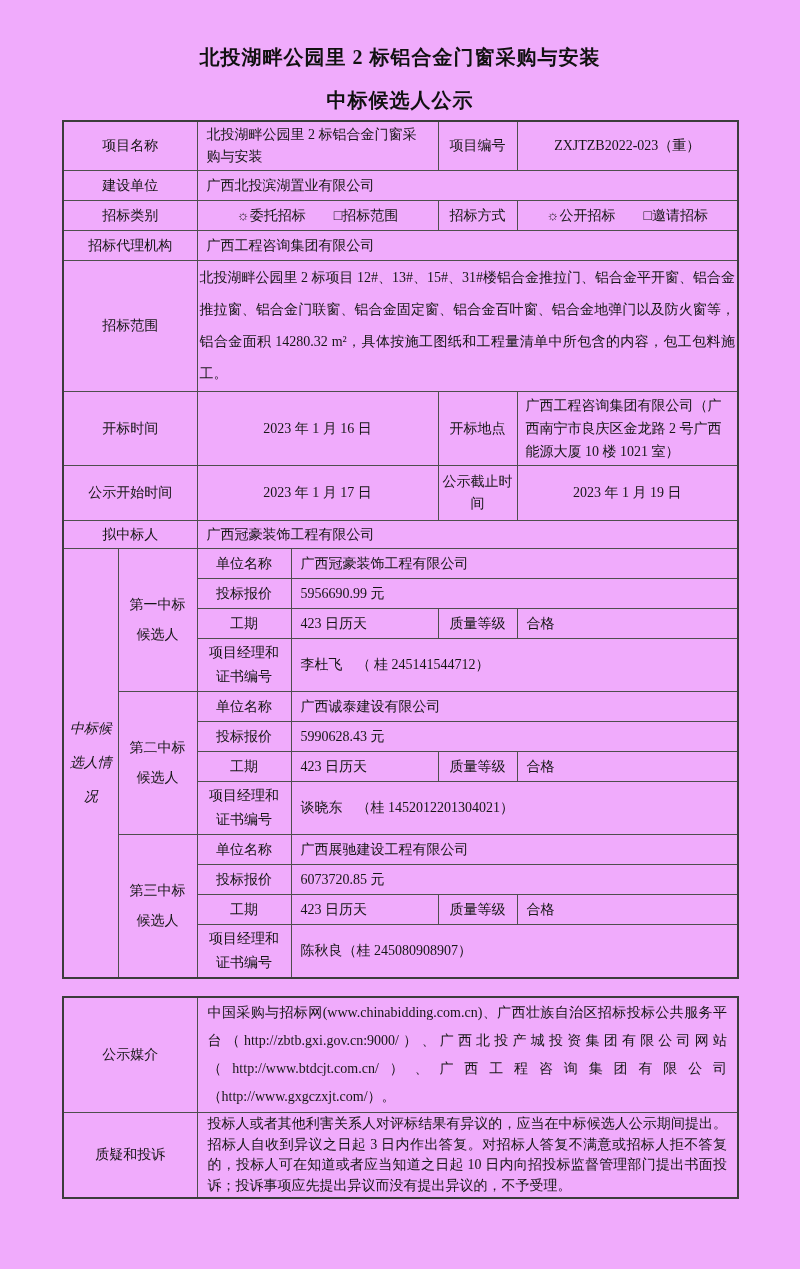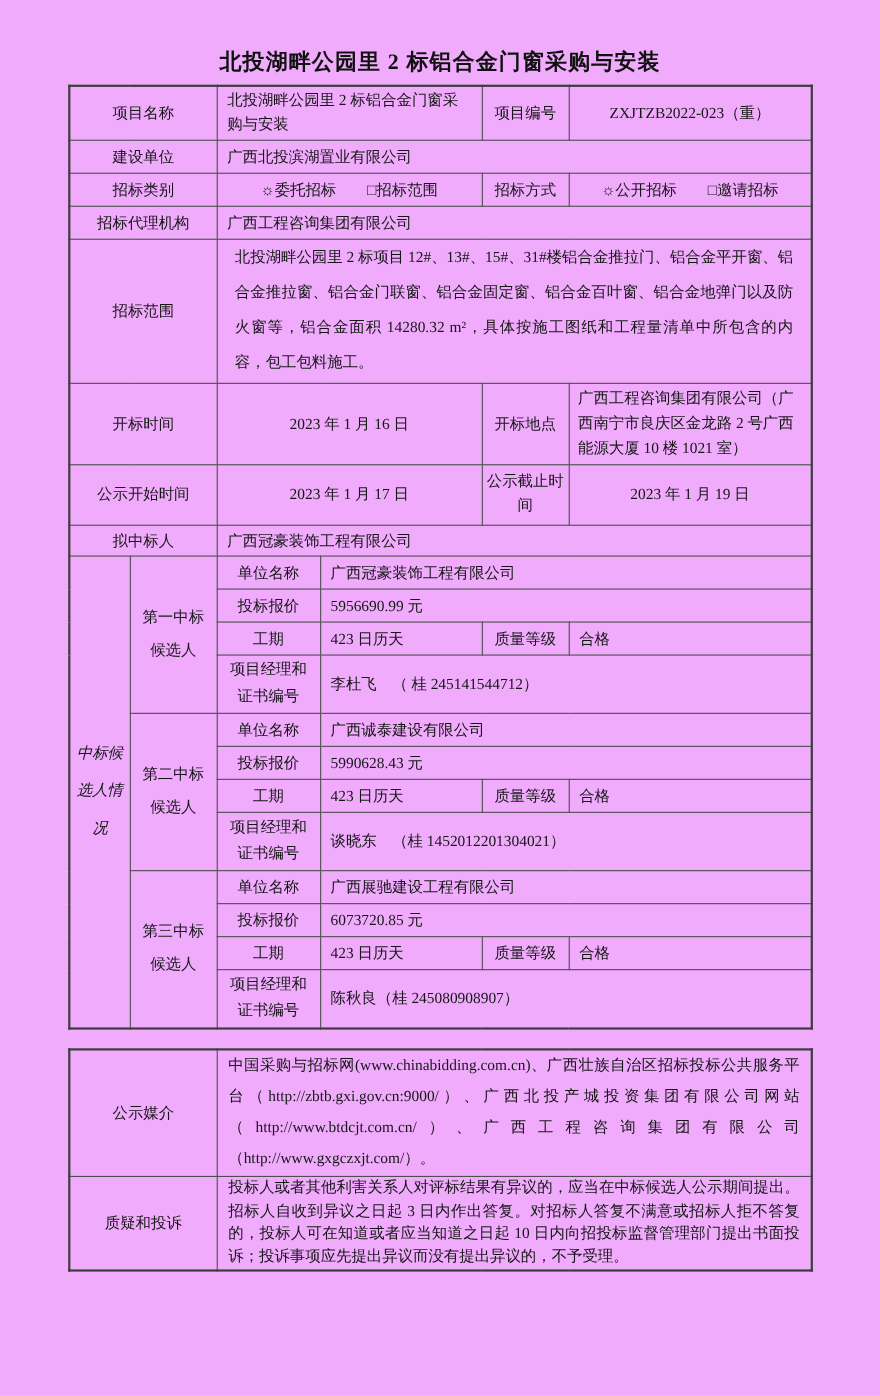--- a/index.html
+++ b/index.html
@@ -21,40 +21,41 @@
   table.main{margin-top:7px;border-radius:25px;}
   table.bottom{margin-top:17px;}
   td{
     border:1px solid #4e4e4e;font-size:14px;vertical-align:middle;
     padding:2px 4px;box-sizing:border-box;overflow:hidden;
   }
   td.lab{text-align:center;padding:2px;}
   td.val{text-align:left;padding:2px 9px;}
   td.ctr{text-align:center;padding:2px 4px;}
   td.wrapcell span{display:inline-block;vertical-align:middle;}
-  td.scope{line-height:32px;text-align:justify;padding:1px 16px;}
+  td.scope{line-height:32px;text-align:justify;padding:1px 2px;}
   td.media{line-height:28px;text-align:justify;padding:1px 10px;}
   td.objection{line-height:20.5px;text-align:justify;padding:1px 10px;border-radius:18px;}
   td.place{line-height:23px;padding:2px 8px;text-align:left;}
   td.twoline{line-height:22px;}
   td.sect{line-height:34px;text-align:center;padding:0;}
   td.sect span{display:inline-block;max-width:46px;vertical-align:middle;font-style:italic;}
   td.rank{line-height:30px;text-align:center;}
   td.rank span{display:inline-block;max-width:60px;vertical-align:middle;}
   td.mgrlab{line-height:24px;text-align:center;}
   td.mgrlab span{display:inline-block;max-width:76px;vertical-align:middle;}
   td.narrowlab{line-height:22px;text-align:center;}
   td.narrowlab span{display:inline-block;max-width:74px;vertical-align:middle;}
 </style>
 </head>
 <body>
 
 <div class="page">
 
   <h1 class="title">北投湖畔公园里 2 标铝合金门窗采购与安装</h1>
+  <h1 class="title sub">中标候选人公示</h1>
 
   <table class="main">
     <colgroup>
       <col style="width:55px">
         <col style="width:79px">
         <col style="width:94px">
       <col style="width:147px">
         <col style="width:79px">
         <col style="width:221px">
     </colgroup>

